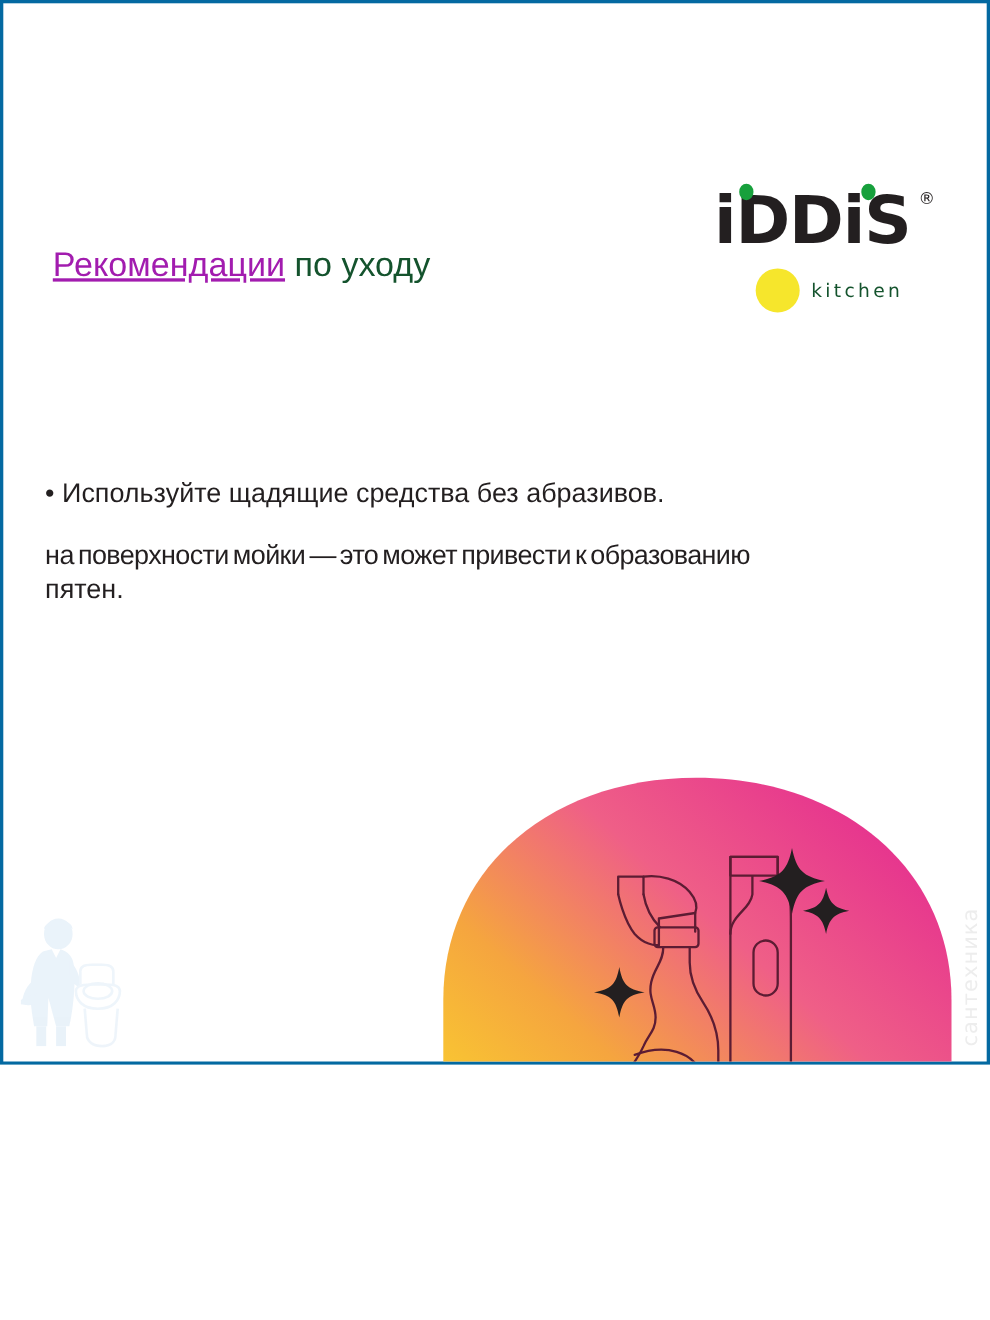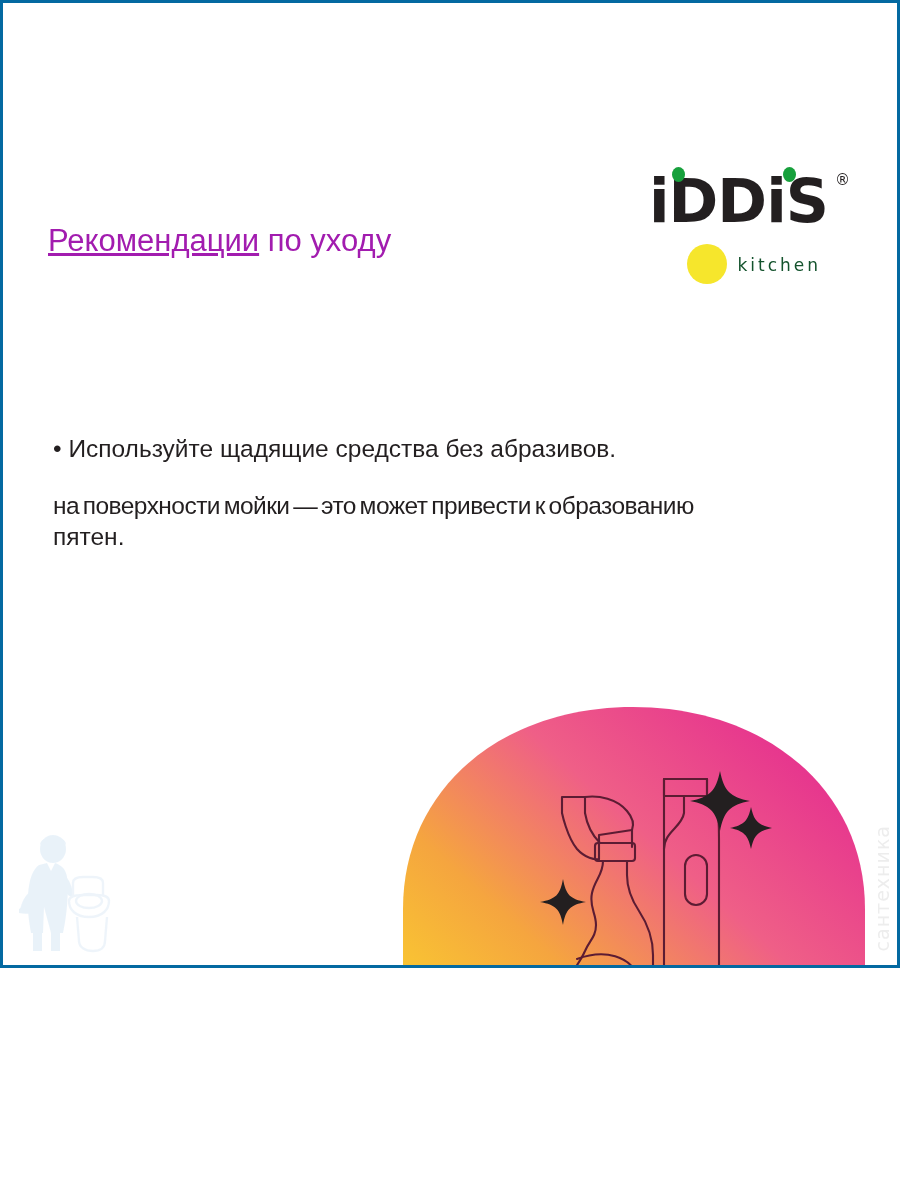--- a/index.html
+++ b/index.html
@@ -87,35 +87,34 @@
   .title {
     position: absolute;
     left: 45px;
     top: 198px;
     font-size: 31px;
     font-weight: 400;
     line-height: 1.2;
     white-space: nowrap;
   }
   .title .accent { color: #a21caf; text-decoration: underline; }
-  .title .plain  { color: #a21caf; }
+  .title .plain  { color: #14532d; }
 
   
   .bullets {
     position: absolute;
     left: 38px;
     top: 405px;
     width: 830px;
   }
   .bullet {
     color: #231f20;
     font-size: 24.5px;
     line-height: 1.28;
     margin-bottom: 26px;
-    margin-left: 12px;
   }
   .bullet .ln { display: block; white-space: nowrap; }
   .bullet .ln.tight { letter-spacing: -0.55px; word-spacing: -2.5px; }
 
   
   .illus {
     position: absolute;
     left: 396px;
     top: 694px;
     width: 478px;

